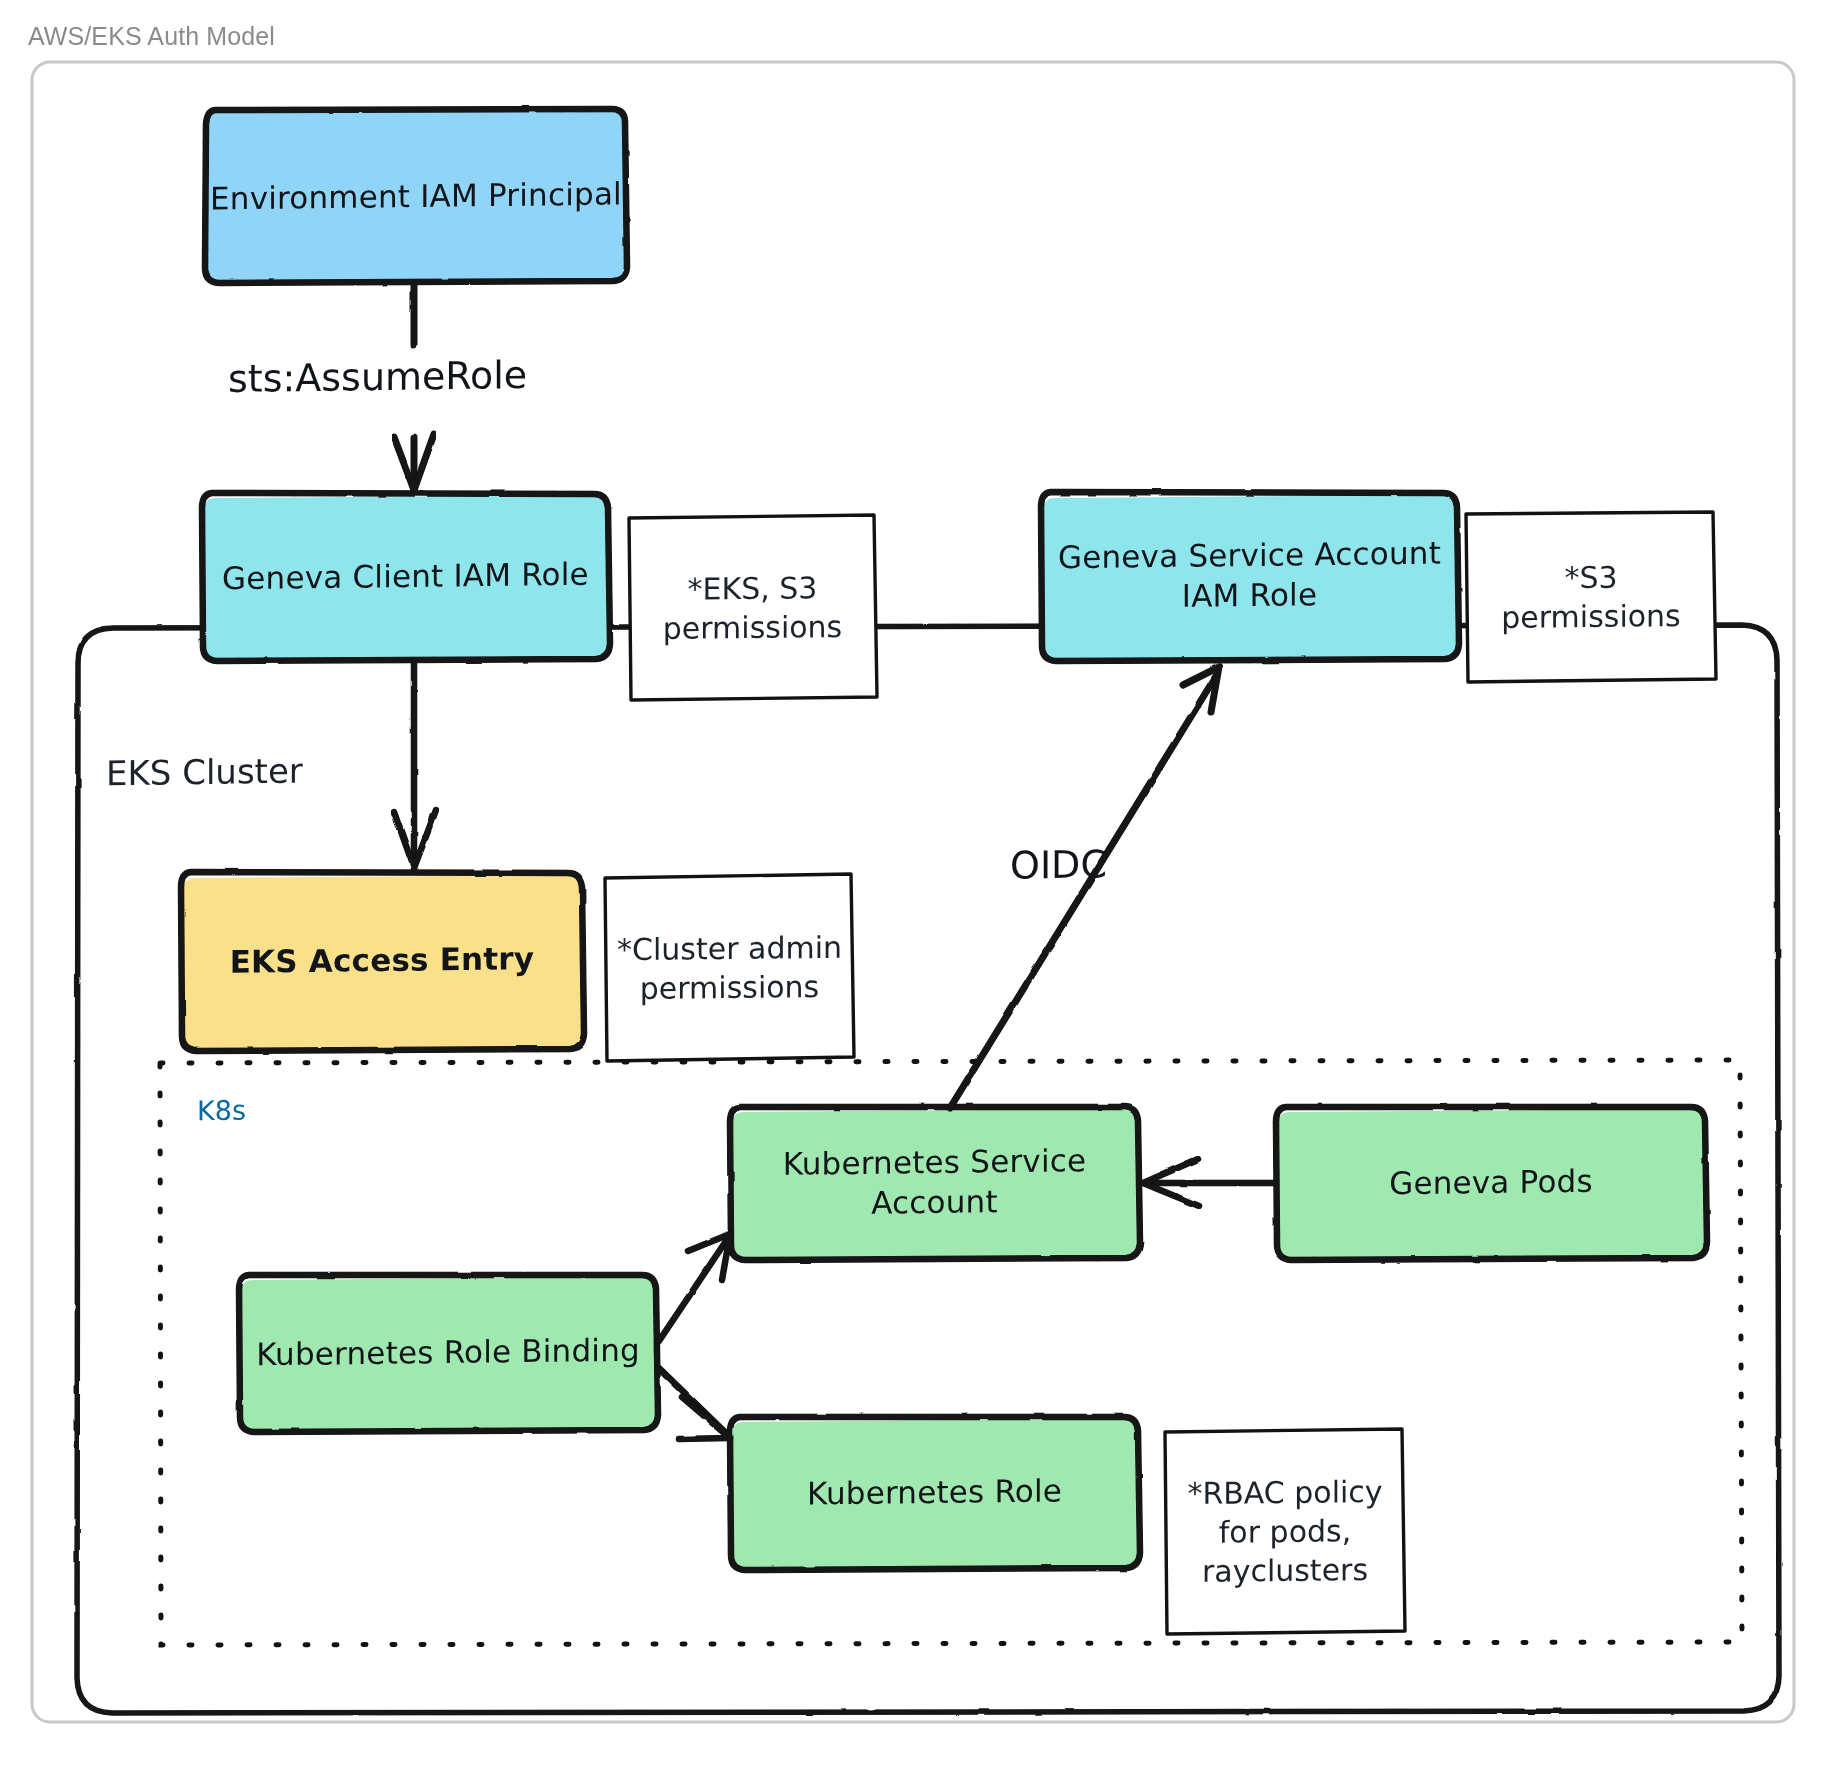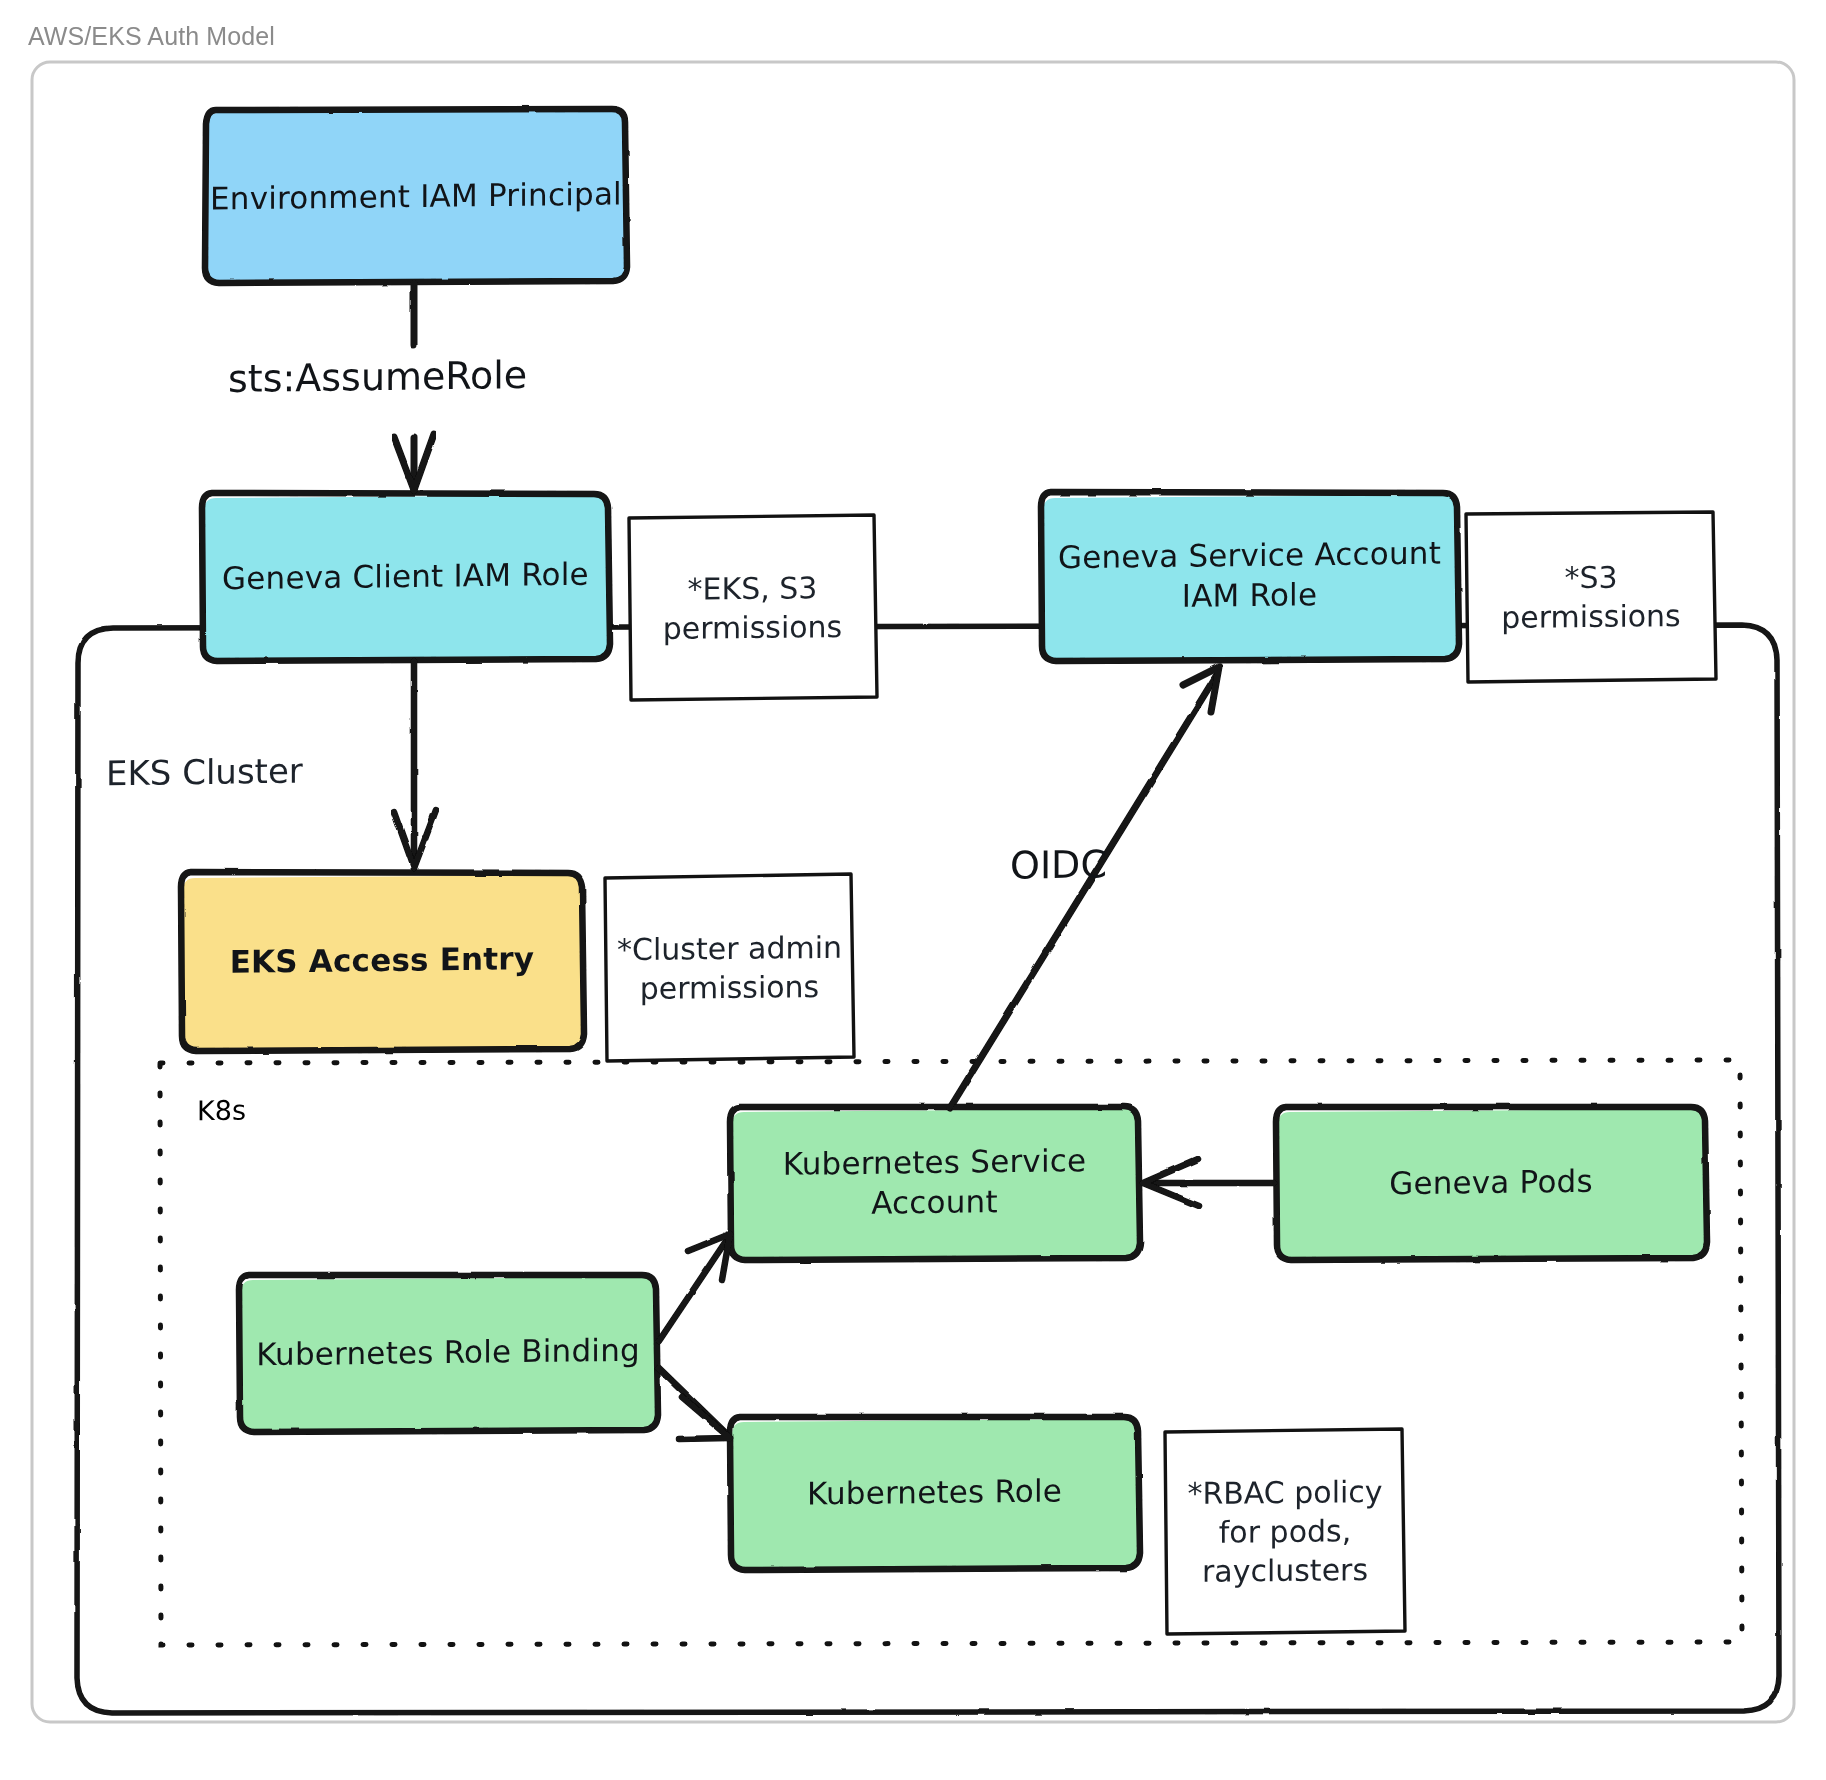--- a/index.html
+++ b/index.html
@@ -170,21 +170,21 @@
       <path d="M688 1251 L730 1234 L722 1280" fill="none" stroke="#121212" stroke-width="6.5" stroke-linecap="round" stroke-linejoin="round"></path>
     </g>
 
     <g filter="url(#rough2)">
       <path d="M659 1368 L726 1433" fill="none" stroke="#121212" stroke-width="6.5" stroke-linecap="round"></path>
       <path d="M682 1397 L730 1438 L679 1439" fill="none" stroke="#121212" stroke-width="6.5" stroke-linecap="round" stroke-linejoin="round"></path>
     </g>
   </svg>
 
   <div class="frame-label" style="left:106px;top:752px;font-size:34px;">EKS Cluster</div>
-  <div class="frame-label" style="left:197px;top:1095px;font-size:27px;color:#000000;">K8s</div>
+  <div class="frame-label" style="left:197px;top:1095px;font-size:27px;color:#0369a1;">K8s</div>
 
   <div class="node-label" style="left:206px;top:110px;width:420px;height:173px;font-size:31px;">Environment IAM Principal</div>
 
   <div class="node-label" style="left:202px;top:493px;width:407px;height:167px;font-size:31px;">Geneva Client IAM Role</div>
 
   <div class="node-label" style="left:1041px;top:492px;width:417px;height:168px;font-size:31px;">Geneva Service Account IAM Role</div>
 
   <div class="node-label" style="left:181px;top:872px;width:402px;height:178px;font-size:31px;font-weight:600;">EKS Access Entry</div>
 
   <div class="node-label" style="left:730px;top:1107px;width:409px;height:152px;font-size:31px;">Kubernetes Service Account</div>

